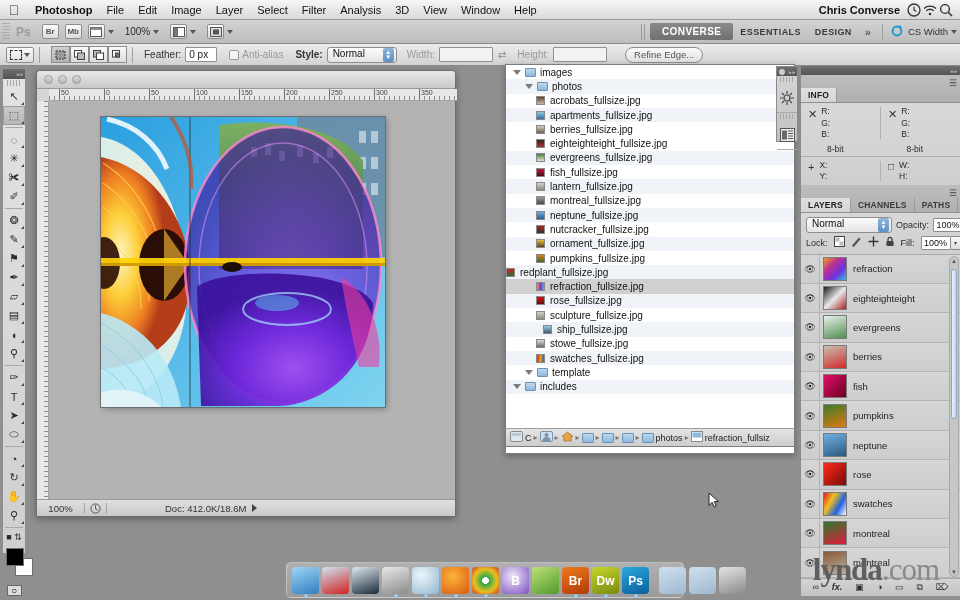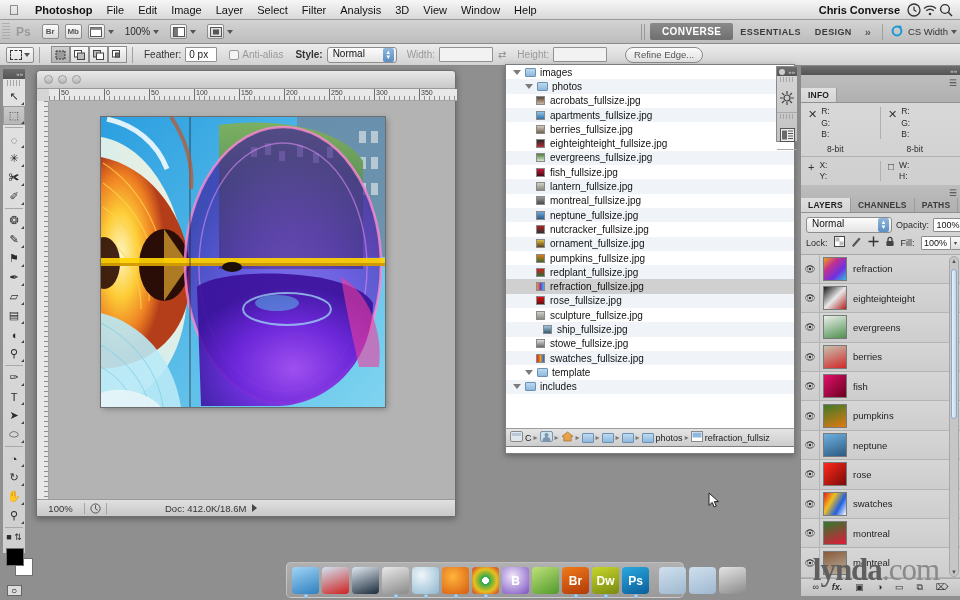--- a/index.html
+++ b/index.html
@@ -698,21 +698,21 @@
         <span>nutcracker_fullsize.jpg</span>
       </div>
       <div class="frow alt" style="padding-left: 30px;">
         <span class="fthumb" style="background: linear-gradient(rgb(216, 192, 64), rgb(96, 64, 32));"></span>
         <span>ornament_fullsize.jpg</span>
       </div>
       <div class="frow" style="padding-left: 30px;">
         <span class="fthumb" style="background: linear-gradient(rgb(224, 122, 26), rgb(63, 106, 42));"></span>
         <span>pumpkins_fullsize.jpg</span>
       </div>
-      <div class="frow alt" style="padding-left: 30px;">
+      <div class="frow alt" style="">
         <span class="fthumb" style="background: linear-gradient(rgb(208, 32, 32), rgb(47, 106, 47));"></span>
         <span>redplant_fullsize.jpg</span>
       </div>
       <div class="frow sel" style="padding-left: 30px;">
         <span class="fthumb" style="background: linear-gradient(90deg, rgb(240, 160, 32), rgb(138, 48, 192), rgb(48, 192, 224));"></span>
         <span>refraction_fullsize.jpg</span>
       </div>
       <div class="frow alt" style="padding-left: 30px;">
         <span class="fthumb" style="background: linear-gradient(rgb(224, 16, 16), rgb(96, 16, 16));"></span>
         <span>rose_fullsize.jpg</span>

